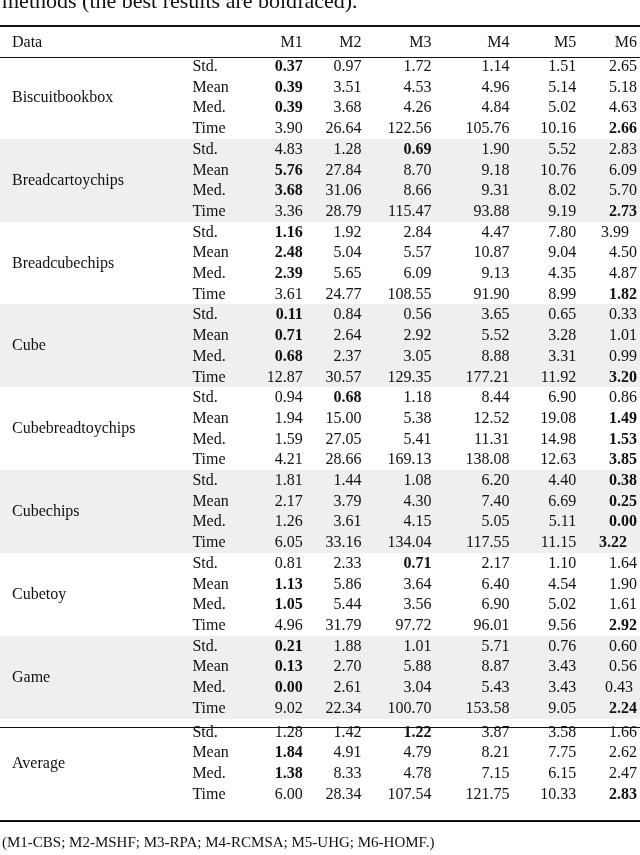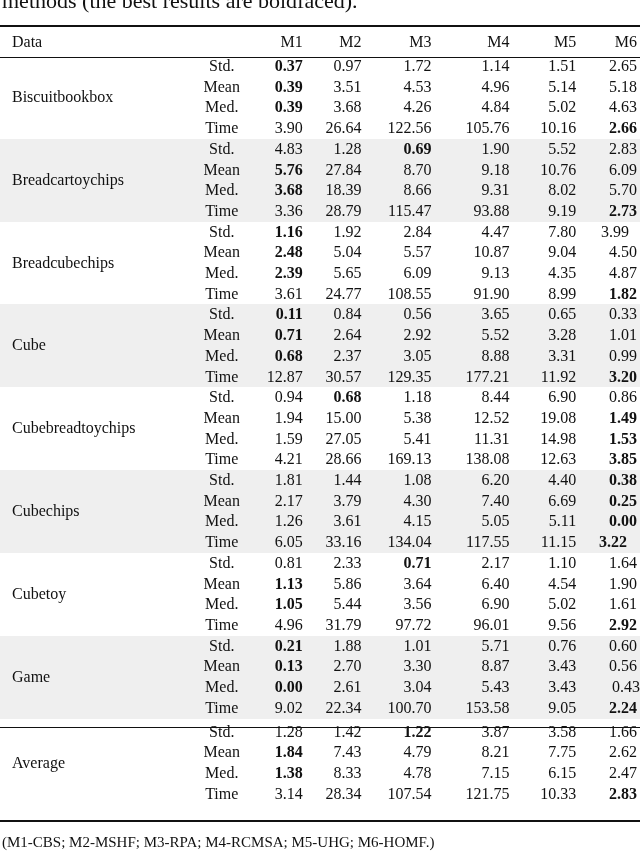--- a/index.html
+++ b/index.html
@@ -15,21 +15,21 @@
   .rule { position: absolute; left: 0; width: 640px; background: #111; }
   .rule.thick { height: 2px; }
   .rule.thin { height: 1px; }
   table {
     position: absolute; left: 0; top: 27px; width: 640px;
     border-collapse: collapse; font-size: 16px;
   }
   td, th { padding: 0; height: 20.7px; line-height: 20.7px; font-weight: normal; white-space: nowrap; }
   thead th { height: 29px; line-height: 29px; }
   .c-data { width: 178px; text-align: left; padding-left: 12px; }
-  .c-metric { width: 58px; text-align: center; }
+  .c-metric { width: 58px; text-align: left; }
   .c-num { text-align: right; }
   .h-data { text-align: left; padding-left: 12px; }
   .h-m { text-align: center; }
   .shade td { background: #efefef; }
   .b { font-weight: bold; }
   .gap td { height: 3px; line-height: 3px; }
   .footnote {
     position: absolute; left: 2px; top: 834px;
     font-size: 15px; white-space: nowrap;
   }
@@ -117,21 +117,21 @@
         <td class="c-num b" style="padding-right:4px">5.76</td>
         <td class="c-num" style="padding-right:6px">27.84</td>
         <td class="c-num" style="padding-right:8px">8.70</td>
         <td class="c-num" style="padding-right:10px">9.18</td>
         <td class="c-num" style="padding-right:6px">10.76</td>
         <td class="c-num" style="padding-right:3px">6.09</td>
       </tr>
       <tr class="shade">
         <td class="c-metric">Med.</td>
         <td class="c-num b" style="padding-right:4px">3.68</td>
-        <td class="c-num" style="padding-right:6px">18.39</td>
+        <td class="c-num" style="padding-right:6px">31.06</td>
         <td class="c-num" style="padding-right:8px">8.66</td>
         <td class="c-num" style="padding-right:10px">9.31</td>
         <td class="c-num" style="padding-right:6px">8.02</td>
         <td class="c-num" style="padding-right:3px">5.70</td>
       </tr>
       <tr class="shade">
         <td class="c-metric">Time</td>
         <td class="c-num" style="padding-right:4px">3.36</td>
         <td class="c-num" style="padding-right:6px">28.79</td>
         <td class="c-num" style="padding-right:8px">115.47</td>
@@ -331,33 +331,33 @@
         <td class="c-num" style="padding-right:6px">1.88</td>
         <td class="c-num" style="padding-right:8px">1.01</td>
         <td class="c-num" style="padding-right:10px">5.71</td>
         <td class="c-num" style="padding-right:6px">0.76</td>
         <td class="c-num" style="padding-right:3px">0.60</td>
       </tr>
       <tr class="shade">
         <td class="c-metric">Mean</td>
         <td class="c-num b" style="padding-right:4px">0.13</td>
         <td class="c-num" style="padding-right:6px">2.70</td>
-        <td class="c-num" style="padding-right:8px">3.30</td>
+        <td class="c-num" style="padding-right:8px">5.88</td>
         <td class="c-num" style="padding-right:10px">8.87</td>
         <td class="c-num" style="padding-right:6px">3.43</td>
         <td class="c-num" style="padding-right:3px">0.56</td>
       </tr>
       <tr class="shade">
         <td class="c-metric">Med.</td>
         <td class="c-num b" style="padding-right:4px">0.00</td>
         <td class="c-num" style="padding-right:6px">2.61</td>
         <td class="c-num" style="padding-right:8px">3.04</td>
         <td class="c-num" style="padding-right:10px">5.43</td>
         <td class="c-num" style="padding-right:6px">3.43</td>
-        <td class="c-num" style="padding-right:0">0.43</td>
+        <td class="c-num" style="padding-right:7px">0.43</td>
       </tr>
       <tr class="shade">
         <td class="c-metric">Time</td>
         <td class="c-num" style="padding-right:4px">9.02</td>
         <td class="c-num" style="padding-right:6px">22.34</td>
         <td class="c-num" style="padding-right:8px">100.70</td>
         <td class="c-num" style="padding-right:10px">153.58</td>
         <td class="c-num" style="padding-right:6px">9.05</td>
         <td class="c-num b" style="padding-right:3px">2.24</td>
       </tr>
@@ -370,38 +370,38 @@
         <td class="c-num" style="padding-right:4px">1.28</td>
         <td class="c-num" style="padding-right:6px">1.42</td>
         <td class="c-num b" style="padding-right:8px">1.22</td>
         <td class="c-num" style="padding-right:10px">3.87</td>
         <td class="c-num" style="padding-right:6px">3.58</td>
         <td class="c-num" style="padding-right:3px">1.66</td>
       </tr>
       <tr>
         <td class="c-metric">Mean</td>
         <td class="c-num b" style="padding-right:4px">1.84</td>
-        <td class="c-num" style="padding-right:6px">7.43</td>
+        <td class="c-num" style="padding-right:6px">4.91</td>
         <td class="c-num" style="padding-right:8px">4.79</td>
         <td class="c-num" style="padding-right:10px">8.21</td>
         <td class="c-num" style="padding-right:6px">7.75</td>
         <td class="c-num" style="padding-right:3px">2.62</td>
       </tr>
       <tr>
         <td class="c-metric">Med.</td>
         <td class="c-num b" style="padding-right:4px">1.38</td>
         <td class="c-num" style="padding-right:6px">8.33</td>
         <td class="c-num" style="padding-right:8px">4.78</td>
         <td class="c-num" style="padding-right:10px">7.15</td>
         <td class="c-num" style="padding-right:6px">6.15</td>
         <td class="c-num" style="padding-right:3px">2.47</td>
       </tr>
       <tr>
         <td class="c-metric">Time</td>
-        <td class="c-num" style="padding-right:4px">3.14</td>
+        <td class="c-num" style="padding-right:4px">6.00</td>
         <td class="c-num" style="padding-right:6px">28.34</td>
         <td class="c-num" style="padding-right:8px">107.54</td>
         <td class="c-num" style="padding-right:10px">121.75</td>
         <td class="c-num" style="padding-right:6px">10.33</td>
         <td class="c-num b" style="padding-right:3px">2.83</td>
       </tr>
     </tbody>
 </table>
 
 <div class="rule thin" style="top:57px"></div>

